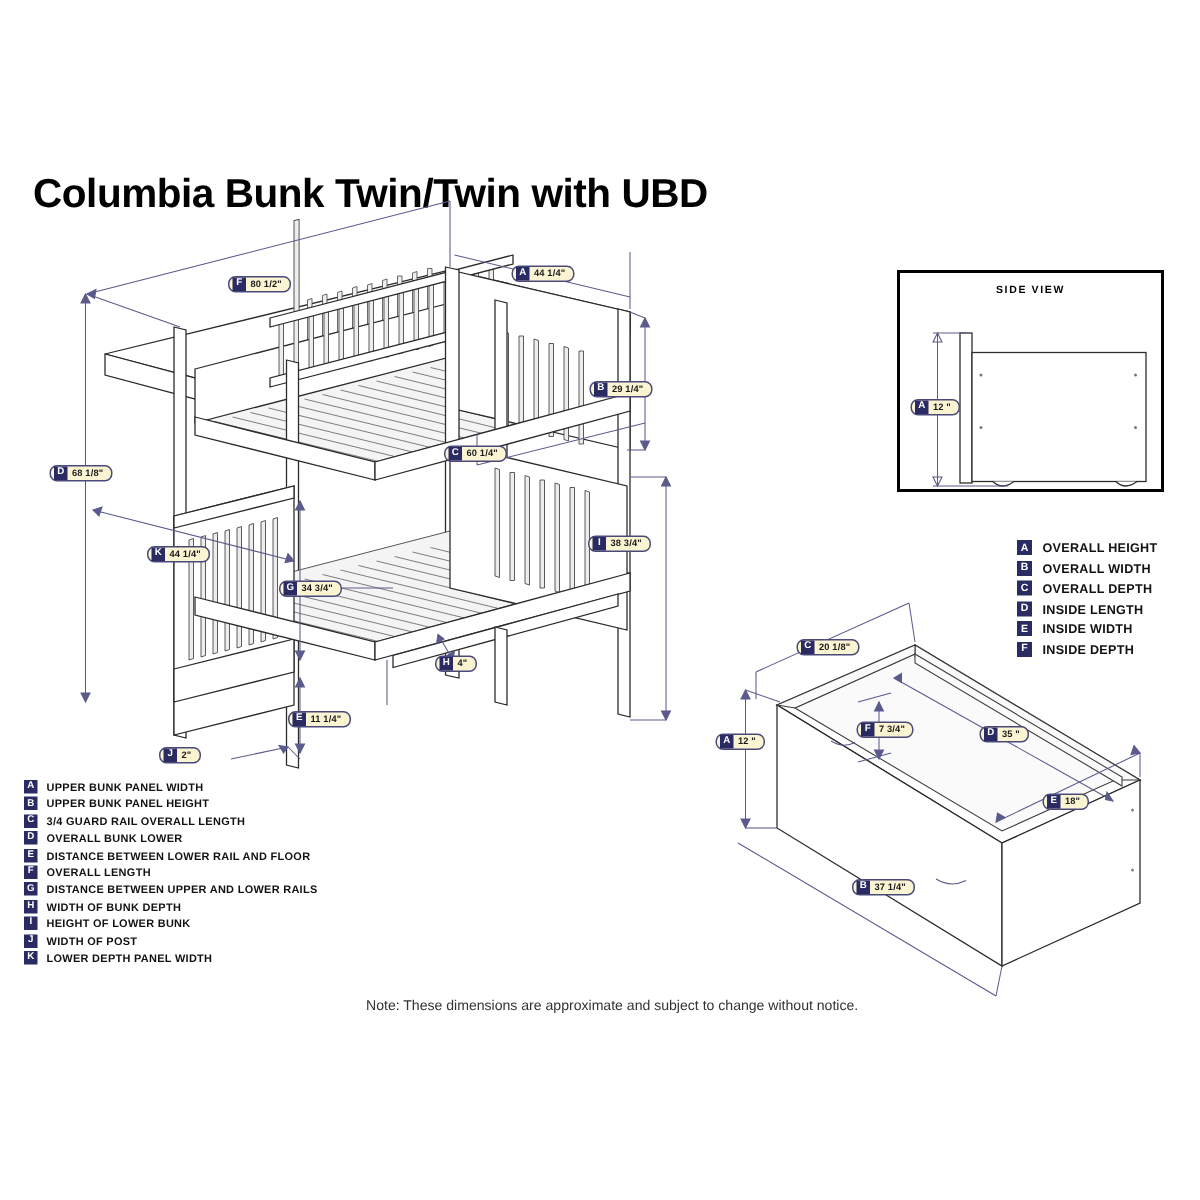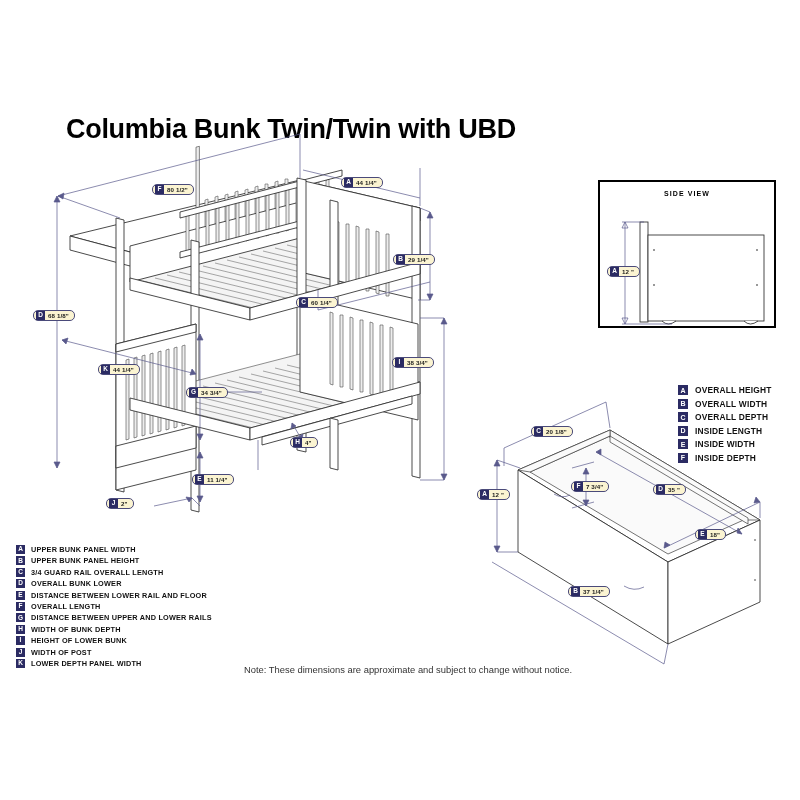--- a/index.html
+++ b/index.html
@@ -1,34 +1,34 @@
 <!DOCTYPE html>
 <html><head>
 <meta charset="utf-8">
 <style>
   html,body{margin:0;padding:0;background:#ffffff;}
   body{width:800px;height:800px;position:relative;overflow:hidden;
        font-family:"Liberation Sans",sans-serif;color:#111;}
 
   
   #page-title{position:absolute;left:22px;top:114px;font-size:27px;font-weight:bold;
-              letter-spacing:-0.3px;color:#000;white-space:nowrap;margin-left:44px;}
+              letter-spacing:-0.3px;color:#000;white-space:nowrap;}
 
   
   .pill{position:absolute;display:flex;align-items:center;height:11px;
         background:#fbf4d2;border:1px solid #4a4a7a;border-radius:5px;
         padding:0 1px 0 0;box-sizing:border-box;white-space:nowrap;}
   .pill .lt{display:inline-flex;align-items:center;justify-content:center;
             width:9px;height:9px;margin:0 2px;background:#2b2b63;color:#fff;
             font-size:6.5px;font-weight:bold;line-height:1;}
   .pill .vl{font-size:6.2px;color:#1a1a1a;font-weight:bold;padding:0 4px 0 1px;
             letter-spacing:0.1px;}
 
   
-  .legend{position:absolute;margin-top:25px;}
+  .legend{position:absolute;}
   .legend .row{display:flex;align-items:center;margin-bottom:2.4px;}
   .legend .bx{display:inline-flex;align-items:center;justify-content:center;
               width:9px;height:9px;background:#2b2b63;color:#fff;font-size:6.5px;
               font-weight:bold;line-height:1;margin-right:6px;flex:0 0 auto;}
   .legend .tx{font-size:7.3px;font-weight:bold;color:#111;letter-spacing:0.2px;
               white-space:nowrap;}
   #legend-right .bx{width:10px;height:10px;font-size:7px;margin-right:7px;}
   #legend-right .tx{font-size:8.4px;}
   #legend-right .row{margin-bottom:3.6px;}
 

